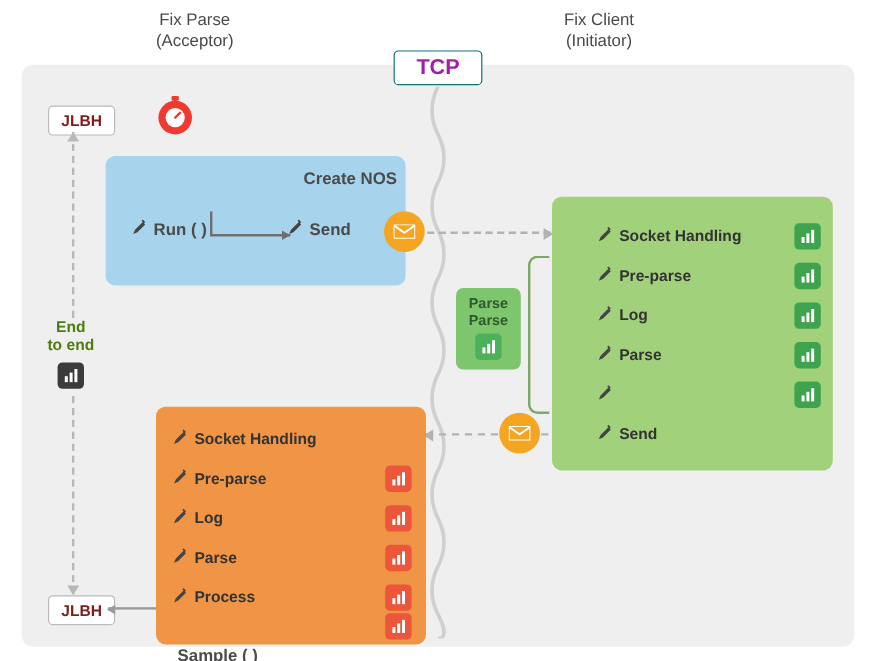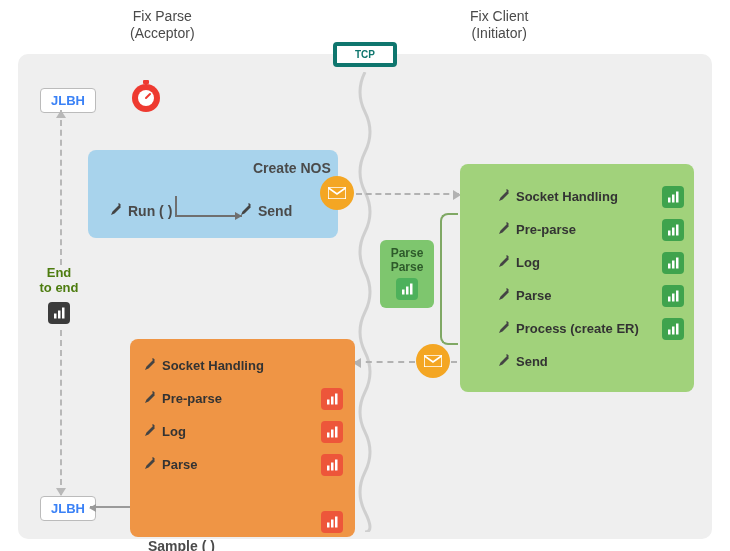--- a/index.html
+++ b/index.html
@@ -17,33 +17,33 @@
   .ch-right { position: absolute; left: 470px; text-align: center; font-size: 14px; line-height: 1.2; }
   .stage {
     position: absolute;
     left: 18px; right: 18px; top: 54px; bottom: 12px;
     background: #efefef;
     border-radius: 10px;
   }
   .tcp-badge {
     position: absolute;
     top: -12px; left: 50%; transform: translateX(-50%);
-    background: #fff; border: 4px solid #0f766e; border-radius: 4px;
-    padding: 3px 18px; font-weight: 600; font-size: 10px; color: #0f766e;
+    background: #fff; border: 1px solid #0f766e; border-radius: 4px;
+    padding: 3px 18px; font-weight: 600; font-size: 18px; color: #a21caf;
   }
   .wave {
     position: absolute; left: 50%; top: 18px; bottom: 10px; width: 20px;
     transform: translateX(-50%);
     pointer-events: none;
   }
   
   .jlbh {
     position: absolute; background: #fff; border: 1px solid #bbb;
     border-radius: 4px; padding: 4px 10px; font-weight: 700; font-size: 13px;
-    color: #3b82f6;
+    color: #7f1d1d;
   }
   .jlbh-top { left: 22px; top: 34px; }
   .jlbh-bot { left: 22px; top: 442px; }
   .e2e {
     position: absolute; left: 14px; top: 212px; width: 54px;
     font-size: 13px; font-weight: 600; color: #4d7c0f; text-align: center;
     line-height: 1.15;
   }
   .e2e-icon { margin: 6px auto 0; }
   .vdots {
@@ -51,21 +51,21 @@
     border-left: 2px dashed #b8b8b8;
   }
   .vdots-top { top: 56px; height: 155px; }
   .vdots-bot { top: 276px; height: 165px; }
   .tri { width:0; height:0; position:absolute; }
   .tri.up { border-left:5px solid transparent; border-right:5px solid transparent; border-bottom:8px solid #b8b8b8; }
   .tri.down { border-left:5px solid transparent; border-right:5px solid transparent; border-top:8px solid #b8b8b8; }
 
   
   .blue-box {
-    position: absolute; left: 70px; top: 96px; width: 250px; height: 88px;
+    position: absolute; left: 70px; top: 76px; width: 250px; height: 108px;
     background: #a8d3ec; border-radius: 8px;
   }
   .stopwatch {
     position: absolute; left: 110px; top: 24px;
   }
   .run-row { position:absolute; left: 20px; top: 52px; display:flex; align-items:center; gap:6px; font-size:14px; font-weight:600; }
   .createnos { position:absolute; left: 165px; top: 10px; font-size:14px; font-weight:600; }
   .send-row { position:absolute; left: 150px; top: 52px; display:flex; align-items:center; gap:6px; font-size:14px; font-weight:600; }
   .elbow1 { position:absolute; left: 84px; top: 46px; }
 
@@ -281,21 +281,20 @@
           <svg viewBox="0 0 12 11">
             <use href="#bars"></use>
           </svg>
         </span>
     </div>
     <div class="row">
       <span class="lbl">
           <span class="dropper"><svg viewBox="0 0 14 14">
               <use href="#dropper"></use>
             </svg></span>
-          <span>Process (create ER)</span>
         </span>
       <span class="chart-ic green">
           <svg viewBox="0 0 12 11">
             <use href="#bars"></use>
           </svg>
         </span>
     </div>
     <div class="row">
       <span class="lbl">
           <span class="dropper"><svg viewBox="0 0 14 14">
@@ -359,20 +358,33 @@
               <use href="#dropper"></use>
             </svg></span>
           <span>Parse</span>
         </span>
       <span class="chart-ic red">
           <svg viewBox="0 0 12 11">
             <use href="#bars"></use>
           </svg>
         </span>
     </div>
+    <div class="row">
+      <span class="lbl">
+          <span class="dropper"><svg viewBox="0 0 14 14">
+              <use href="#dropper"></use>
+            </svg></span>
+          <span>Process</span>
+        </span>
+      <span class="chart-ic red">
+          <svg viewBox="0 0 12 11">
+            <use href="#bars"></use>
+          </svg>
+        </span>
+    </div>
     <div style="position:absolute; right:12px; top:172px;" class="chart-ic red">
         <svg viewBox="0 0 12 11">
           <use href="#bars"></use>
         </svg>
       </div>
   </div>
 
   <div class="solid-arrow" style="left:72px; top:452px; width:40px;">
     <div class="ar2"></div>
   </div>

